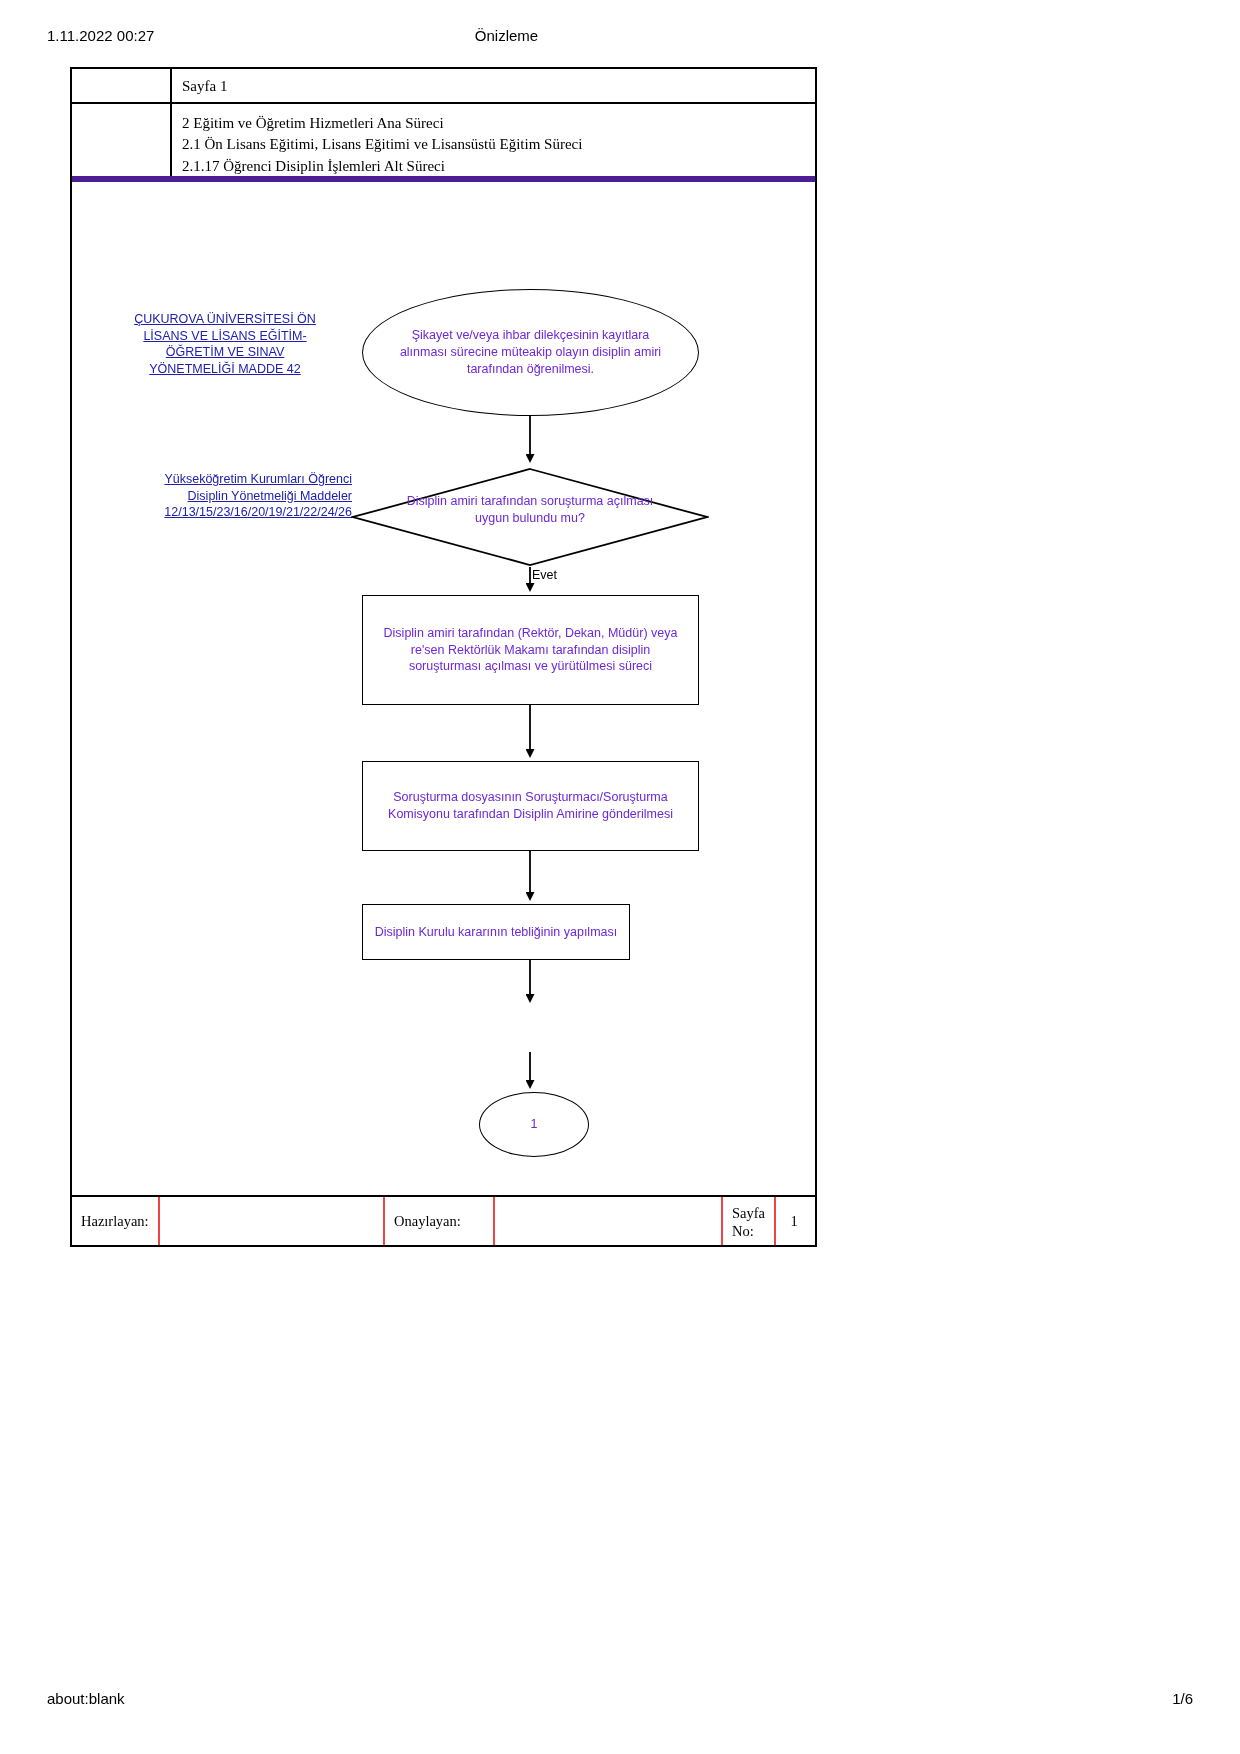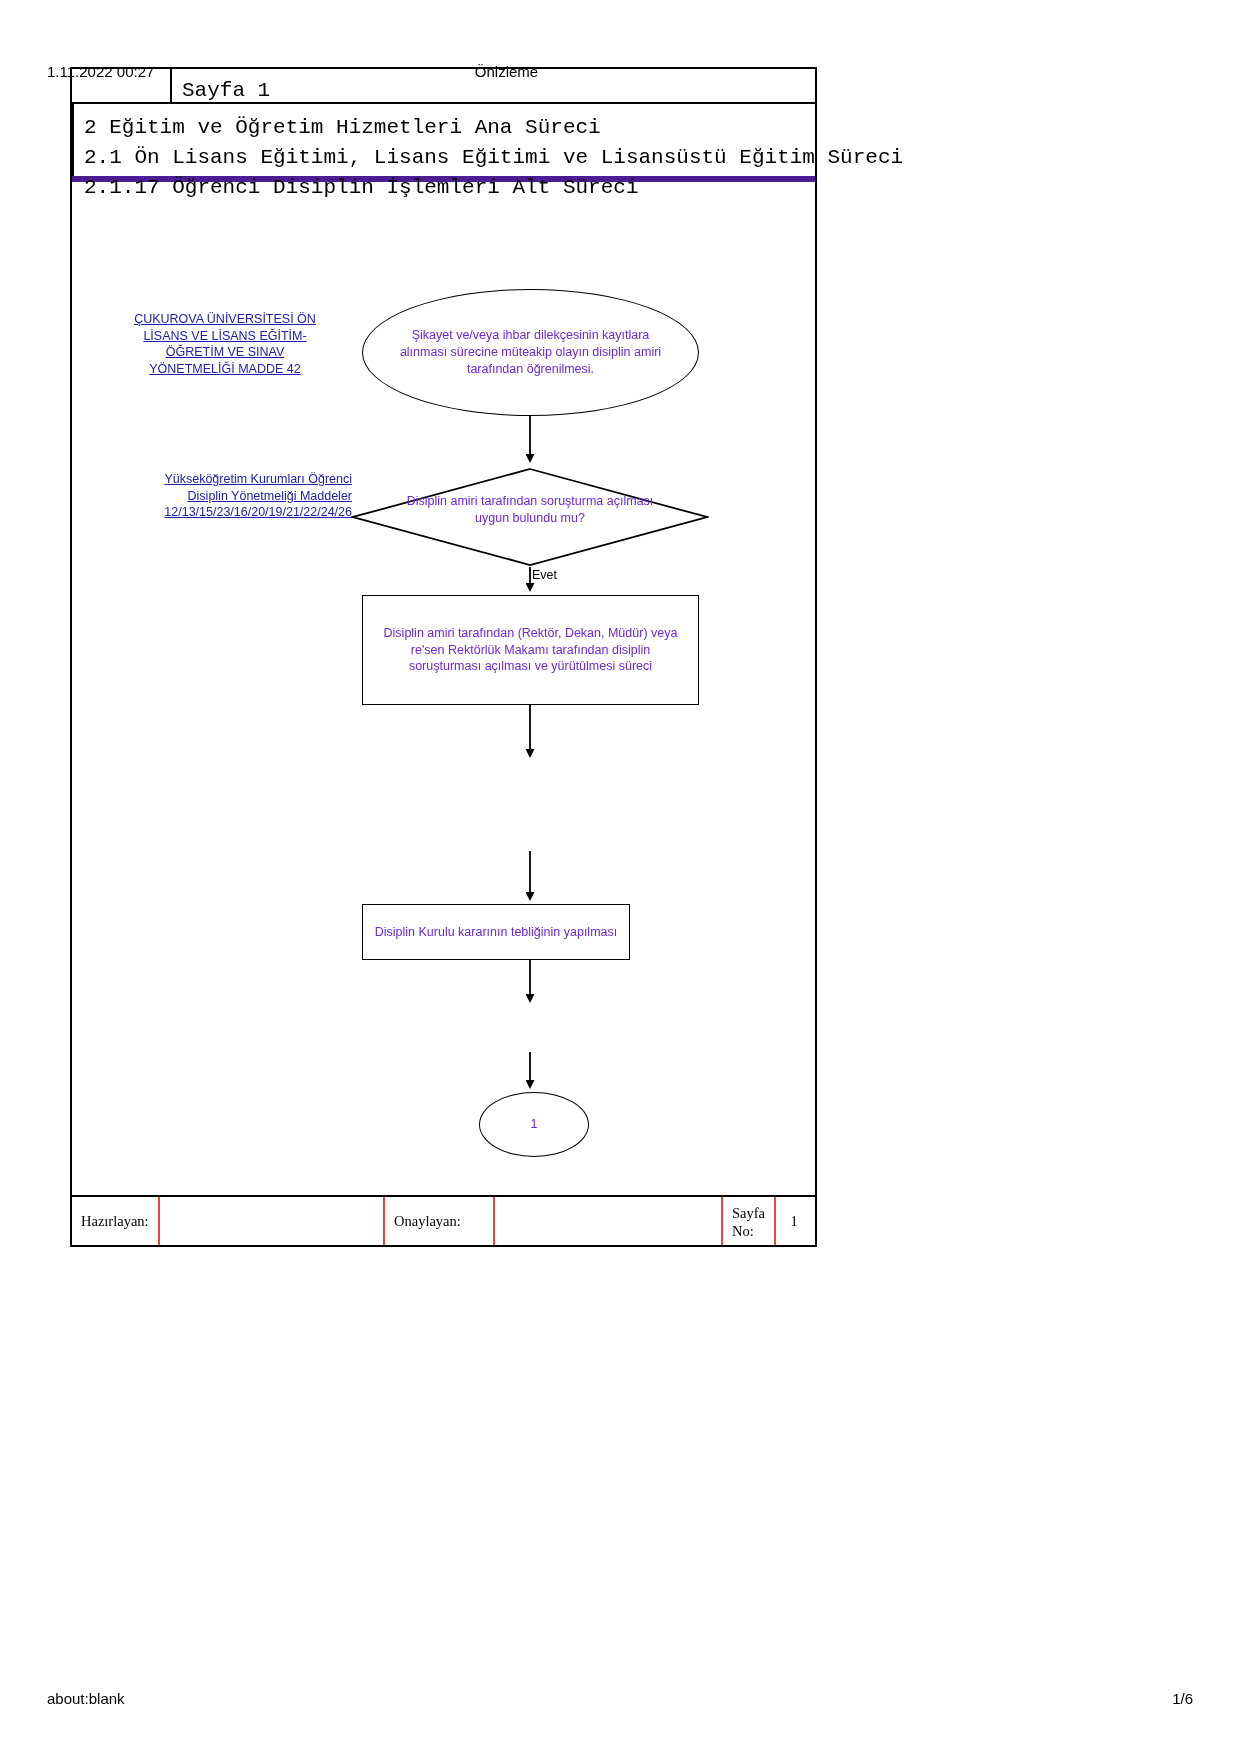--- a/index.html
+++ b/index.html
@@ -19,21 +19,21 @@
   
   .print-header, .print-footer {
     position: absolute;
     left: 0;
     width: 1240px;
     height: 20px;
     font-family: "Liberation Sans", sans-serif;
     font-size: 15px;
     color: #000;
   }
-  .print-header { top: 27px; margin-top: 36px; }
+  .print-header { top: 27px; }
   .print-footer { top: 1690px; }
 
   .ph-left  { position: absolute; left: 47px;  top: 0; white-space: nowrap; }
   .ph-center{ position: absolute; left: 0; top: 0; width: 1013px; text-align: center; }
   .pf-left  { position: absolute; left: 47px;  top: 0; white-space: nowrap; }
   .pf-right { position: absolute; right: 47px; top: 0; white-space: nowrap; }
 
   
   .doc {
     position: absolute;
@@ -59,22 +59,22 @@
   }
   .tb-logo-cell {
     width: 100px;
     box-sizing: border-box;
     border-right: 2px solid #000;
   }
   .tb-text-cell {
     flex: 1;
     box-sizing: border-box;
     padding: 6px 0 6px 10px;
-    font-family: Liberation Mono, monospace;
-    font-size: 21px;
+    font-family: Liberation Serif, serif;
+    font-size: 15px;
     line-height: 1.42;
   }
   .tb-row-1 .tb-logo-cell { height: 33px; }
   .tb-row-1 .tb-text-cell { height: 33px; padding-top: 7px; }
   .tb-row-2 .tb-logo-cell { height: 72px; }
   .tb-row-2 .tb-text-cell { height: 72px; padding-top: 9px; }
   .tb-row-2 { border-bottom: 6px solid #4c1d95; }
   .tb-line { display: block; white-space: nowrap; }
 
   
@@ -271,20 +271,23 @@
       </svg>
       <div class="shape-text" style="white-space: pre-line;">Disiplin amiri tarafından soruşturma açılması
 uygun bulundu mu?</div>
     </div>
 
     <div class="edge-label lbl-evet">Evet</div>
 
     <div class="pbox box-1">
       <div class="shape-text">Disiplin amiri tarafından (Rektör, Dekan, Müdür) veya re'sen Rektörlük Makamı tarafından disiplin soruşturması açılması ve yürütülmesi süreci</div>
     </div>
+    <div class="pbox box-2">
+      <div class="shape-text">Soruşturma dosyasının Soruşturmacı/Soruşturma Komisyonu tarafından Disiplin Amirine gönderilmesi</div>
+    </div>
     <div class="pbox box-3">
       <div class="shape-text">Disiplin Kurulu kararının tebliğinin yapılması</div>
     </div>
 
     <div class="ellipse ell-conn">
       <div class="shape-text">1</div>
     </div>
 
   </div>
 

